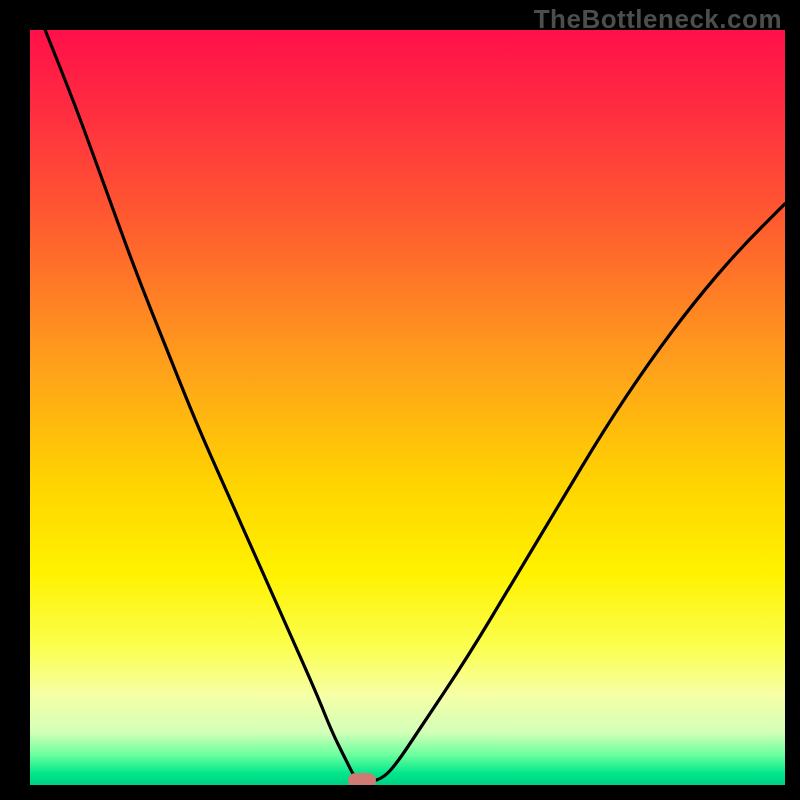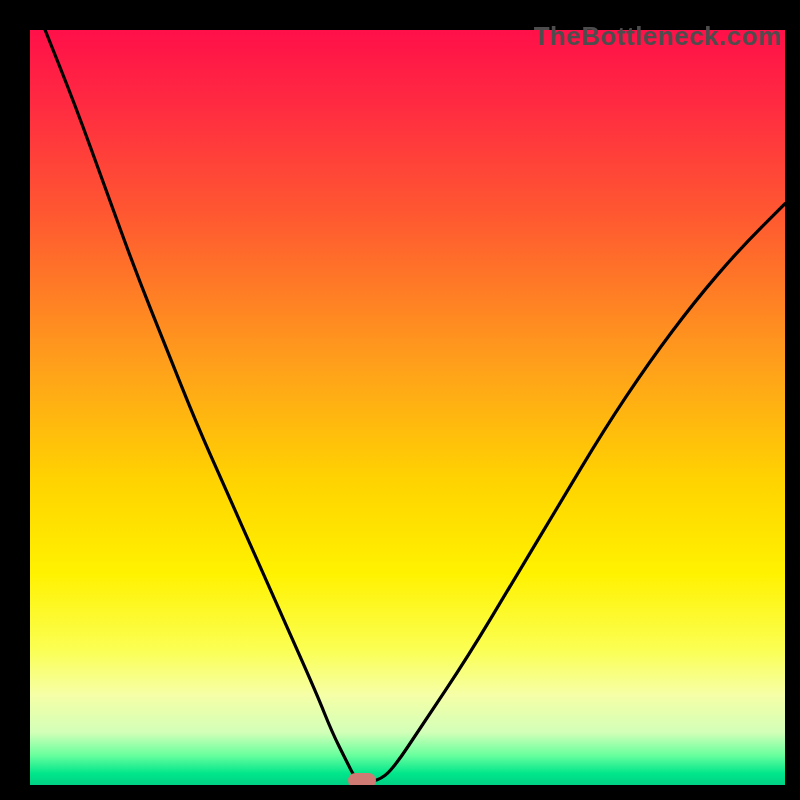--- a/index.html
+++ b/index.html
@@ -12,21 +12,21 @@
     overflow: hidden;
   }
   .frame {
     position: relative;
     width: 800px;
     height: 800px;
     background: #000;
   }
   .watermark {
     position: absolute;
-    top: 21px;
+    top: 4px;
     right: 18px;
     color: #4d4d4d;
     font-size: 26px;
     font-weight: bold;
     letter-spacing: 0.5px;
     z-index: 10;
   }
   .plot-area {
     position: absolute;
     left: 30px;

